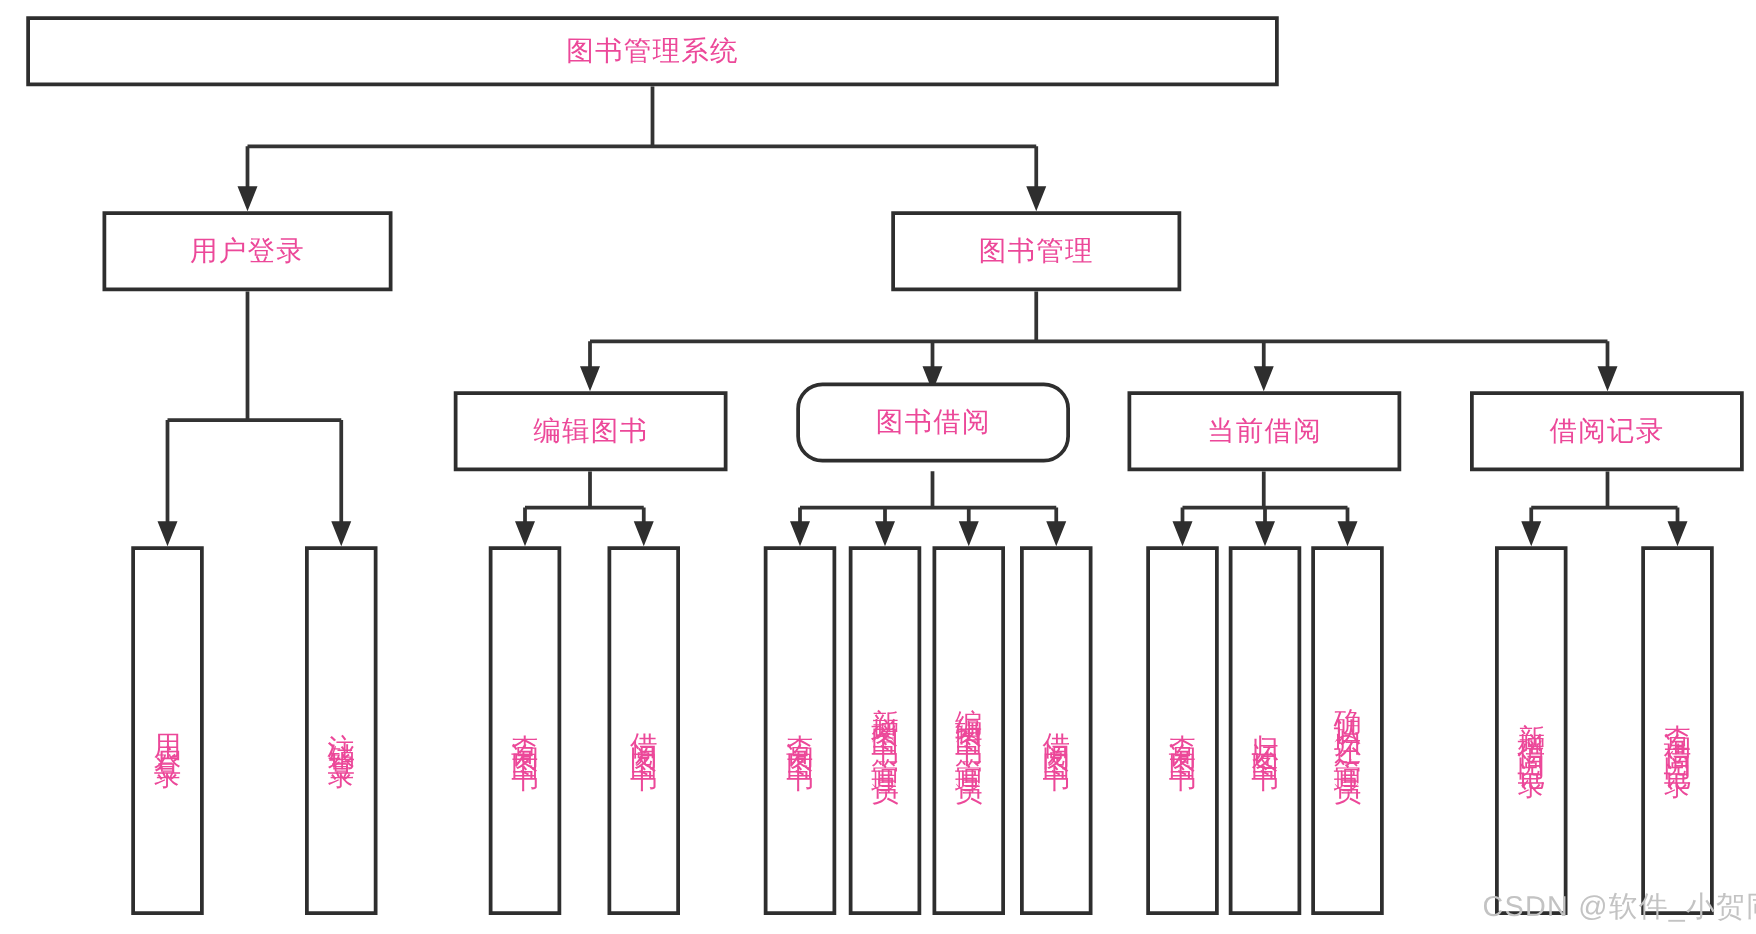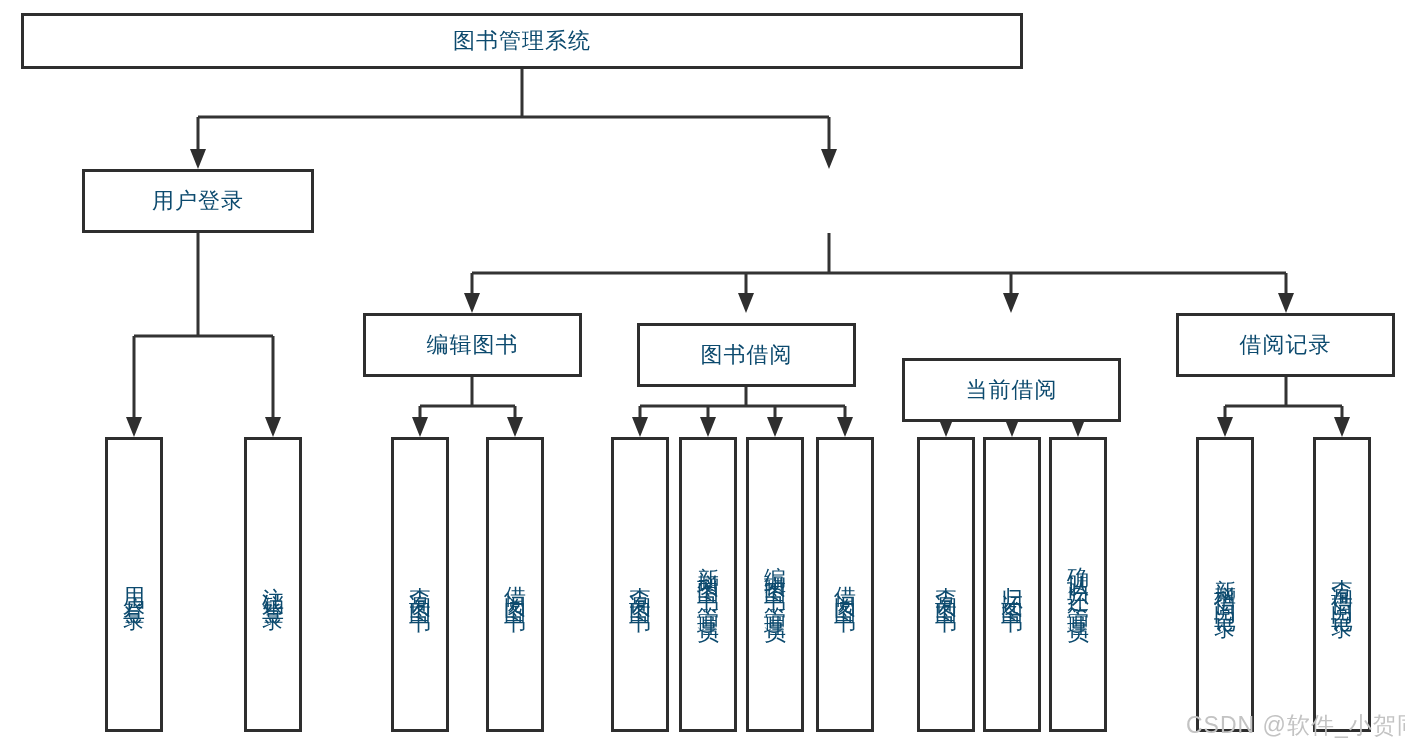--- a/index.html
+++ b/index.html
@@ -24,21 +24,21 @@
     pointer-events: none;
   }
   .box {
     position: absolute;
     box-sizing: border-box;
     border: 3px solid #2e2e2e;
     background: #ffffff;
     display: flex;
     align-items: center;
     justify-content: center;
-    color: #0c4a6e;
+    color: #ec4899;
     text-align: center;
   }
   .box.h {
     font-size: 22px;
     letter-spacing: 1px;
   }
   .box.v {
     font-size: 22px;
     writing-mode: vertical-rl;
     text-orientation: mixed;
@@ -111,24 +111,25 @@
          M938,417 L954,417 L946,437 Z
          M1004,417 L1020,417 L1012,437 Z
          M1070,417 L1086,417 L1078,437 Z
          M1217,417 L1233,417 L1225,437 Z
          M1334,417 L1350,417 L1342,437 Z" fill="#2e2e2e" stroke="none"></path>
   </svg>
 
   <div class="box h" style="left:21px; top:13px; width:1002px; height:56px;">图书管理系统</div>
 
   <div class="box h" style="left:82px; top:169px; width:232px; height:64px;">用户登录</div>
+  <div class="box h" style="left:713px; top:169px; width:232px; height:64px;">图书管理</div>
 
   <div class="box h" style="left:363px; top:313px; width:219px; height:64px;">编辑图书</div>
-  <div class="box h" style="left:637px; top:323px; width:219px; height:64px;">图书借阅</div>
-  <div class="box h" style="left:902px; top:313px; width:219px; height:64px;margin-top:45px;">当前借阅</div>
+  <div class="box h" style="left:637px; top:306px; width:219px; height:64px;border-radius:21px;">图书借阅</div>
+  <div class="box h" style="left:902px; top:313px; width:219px; height:64px;">当前借阅</div>
   <div class="box h" style="left:1176px; top:313px; width:219px; height:64px;">借阅记录</div>
 
   <div class="box v" style="left:105px; top:437px; width:58px; height:295px;">用户登录</div>
   <div class="box v" style="left:244px; top:437px; width:58px; height:295px;">注销登录</div>
 
   <div class="box v" style="left:391px; top:437px; width:58px; height:295px;">查询图书</div>
   <div class="box v" style="left:486px; top:437px; width:58px; height:295px;">借阅图书</div>
 
   <div class="box v" style="left:611px; top:437px; width:58px; height:295px;">查询图书</div>
   <div class="box v" style="left:679px; top:437px; width:58px; height:295px;">新增图书（管理员）</div>

